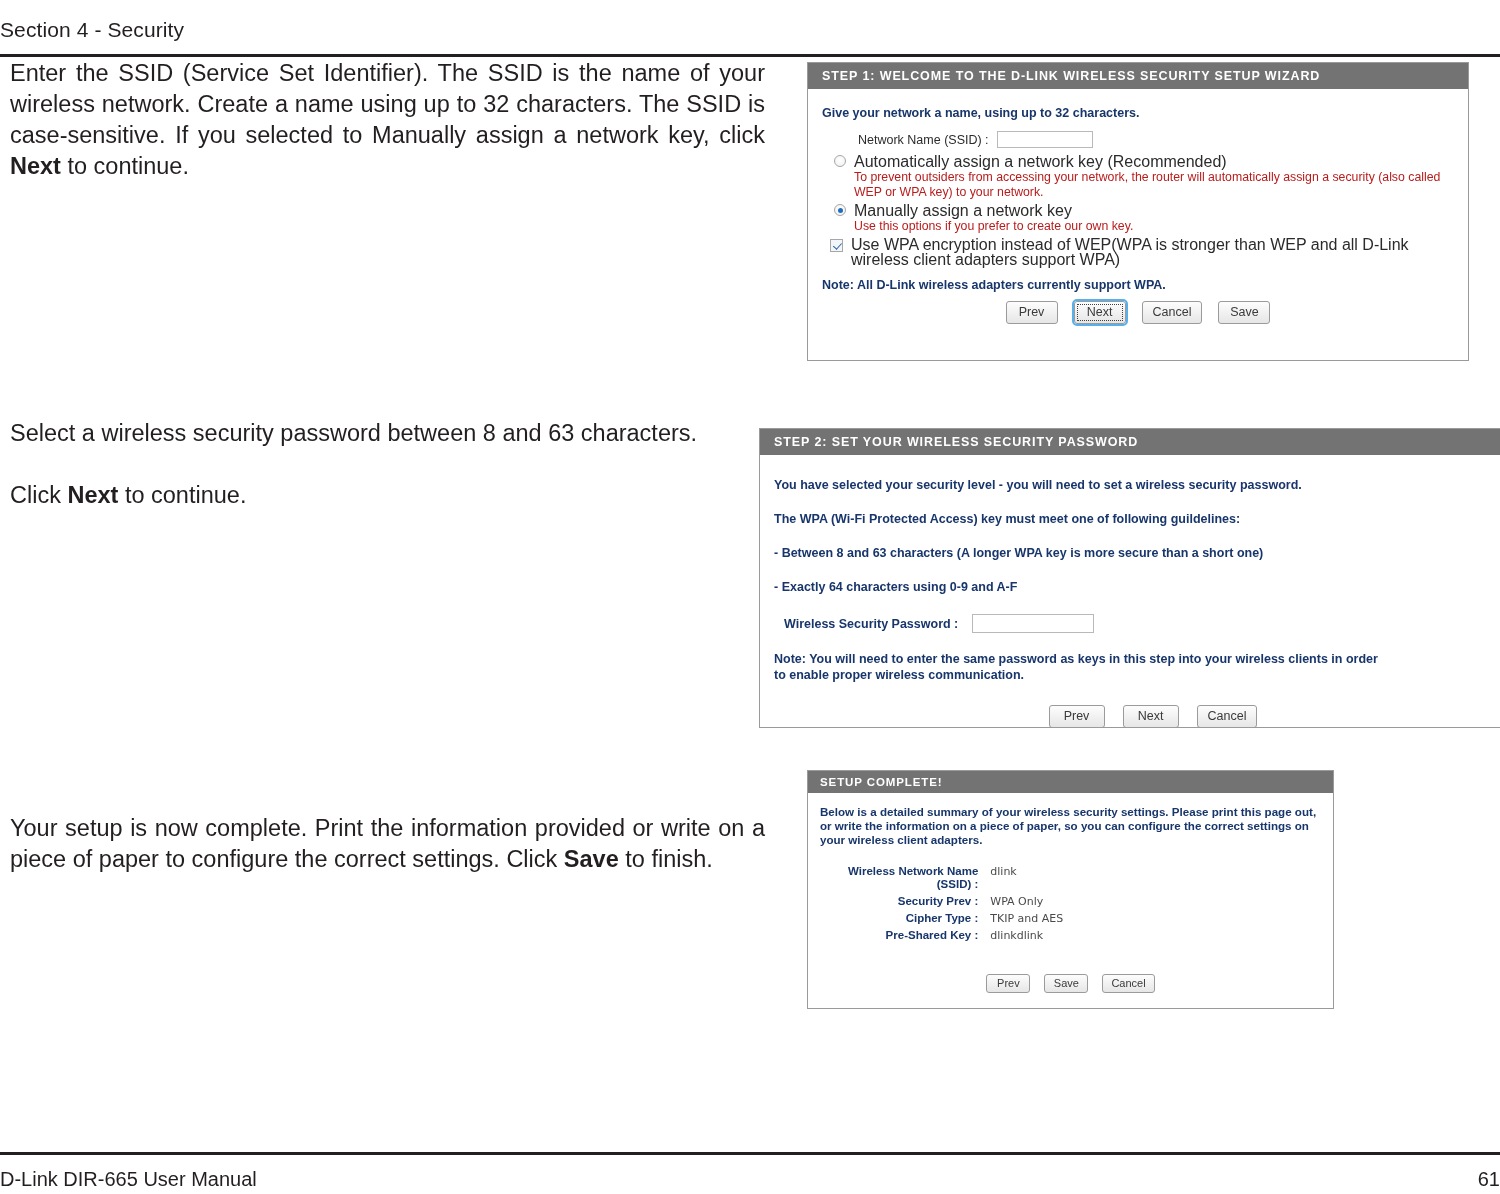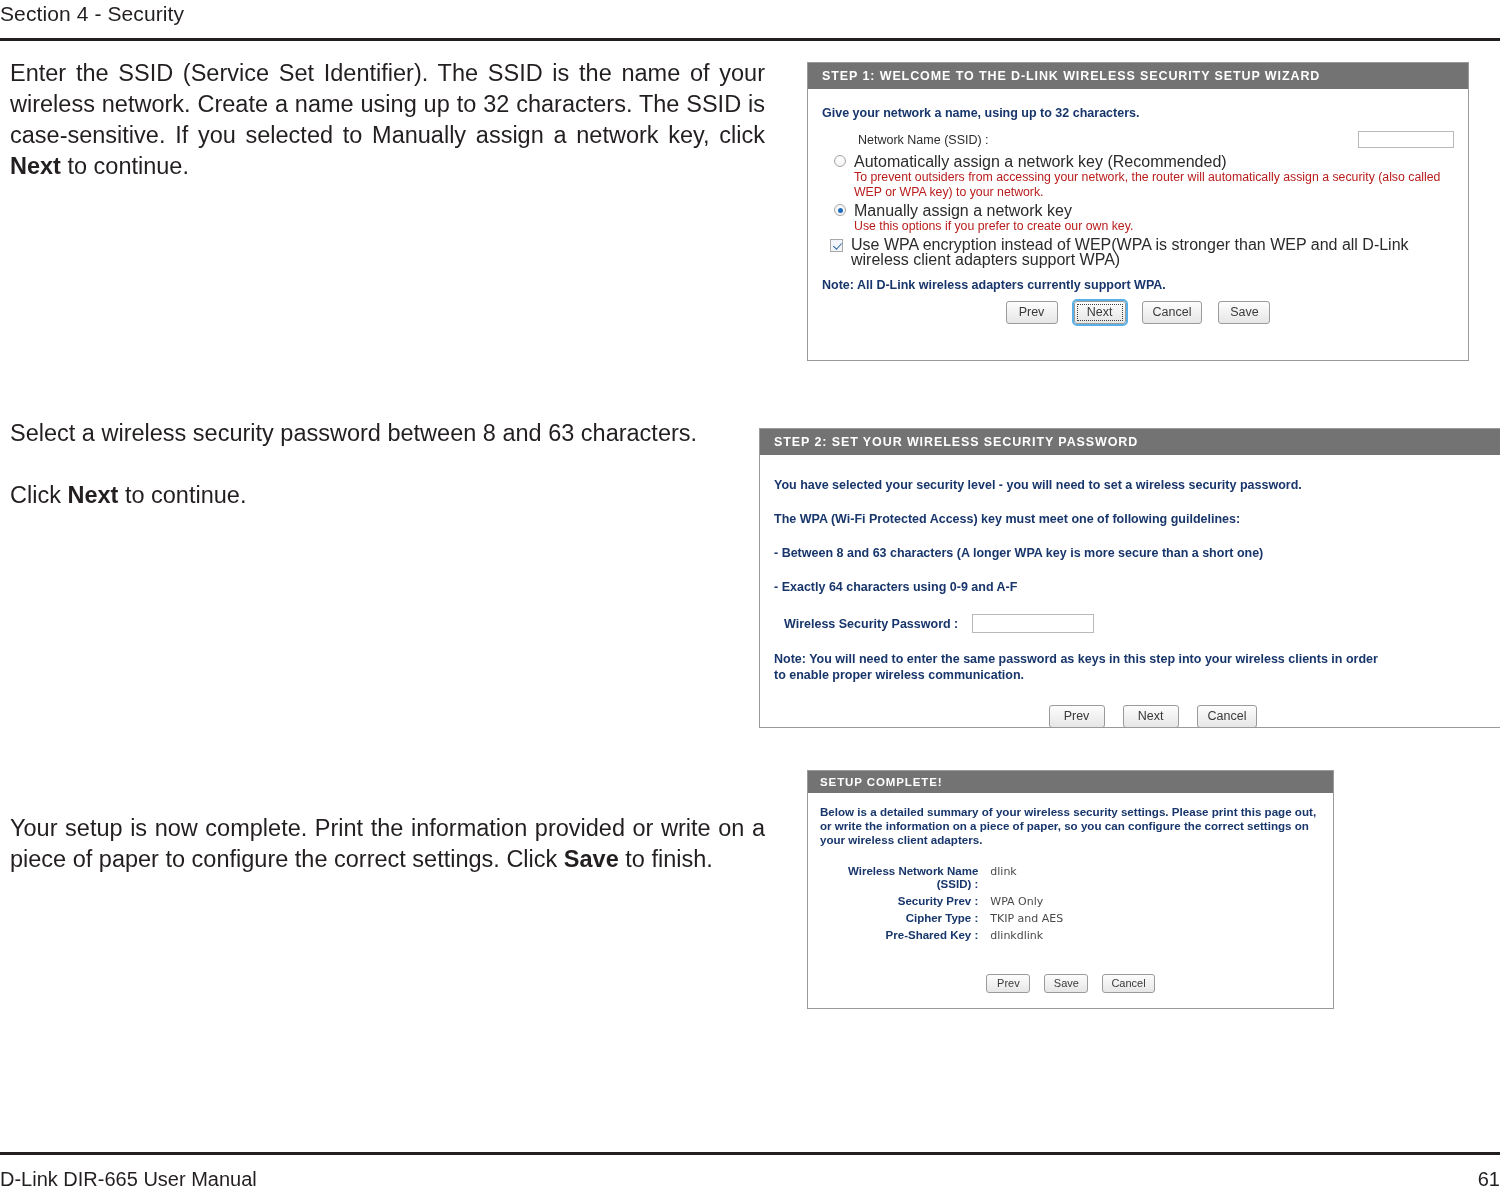--- a/index.html
+++ b/index.html
@@ -12,21 +12,21 @@
     height: 1194px;
     position: relative;
     font-family: "Liberation Sans", sans-serif;
     color: #000;
     overflow: hidden;
   }
 
   
   .page-header {
     position: absolute;
-    top: 0; left: 0;
+    top: 16px; left: 0;
     width: 1477px;
     height: 44px;
   }
   .page-header .section-title {
     position: absolute;
     left: 0;
     top: 2px;
     font-size: 21px;
     color: #231f20;
     letter-spacing: 0.1px;
@@ -123,21 +123,20 @@
     font-size: 12.5px;
     line-height: 17px;
     margin: 12px 0 0 0;
   }
 
   
   .field-row {
     display: flex;
     align-items: center;
     margin: 10px 0 6px 36px;
-    justify-content: space-between;
   }
   .field-label {
     color: #2b2b2b;
     font-size: 12.5px;
     margin-right: 8px;
     white-space: nowrap;
   }
   .text-input {
     width: 96px;
     height: 17px;

